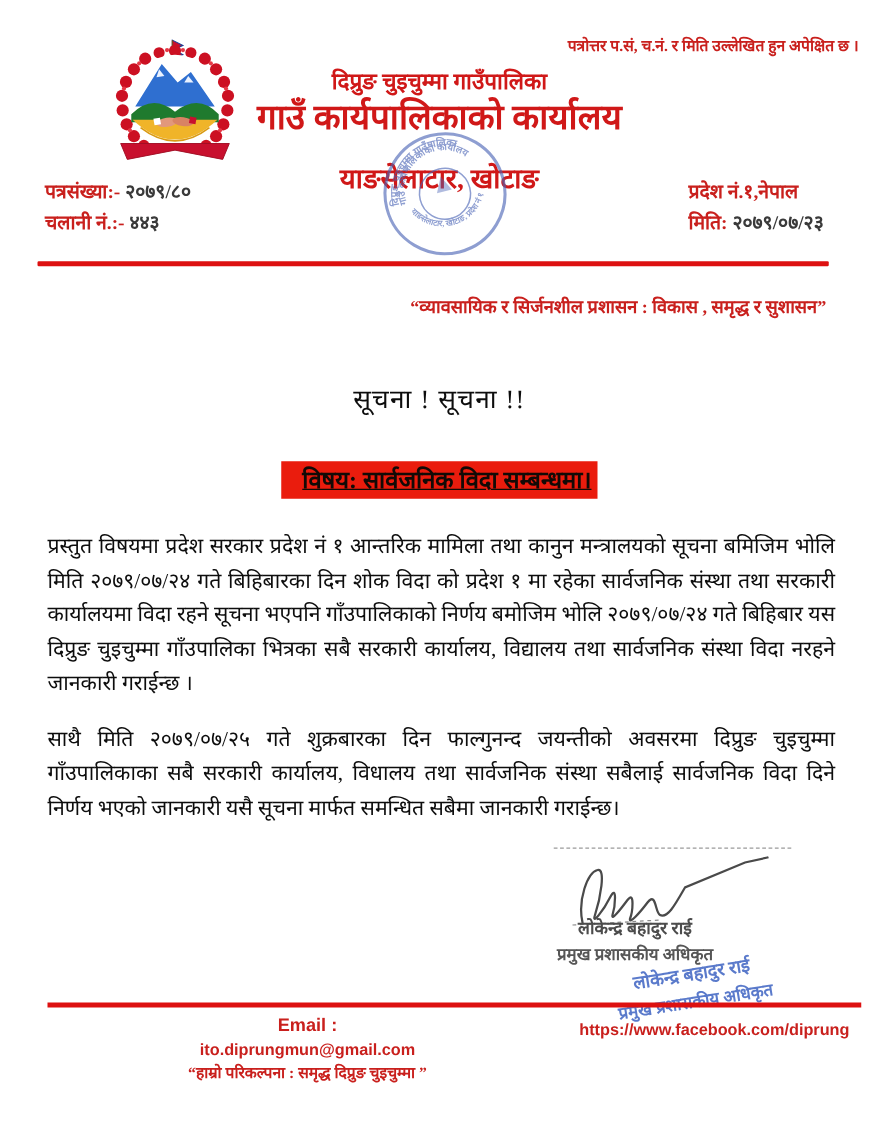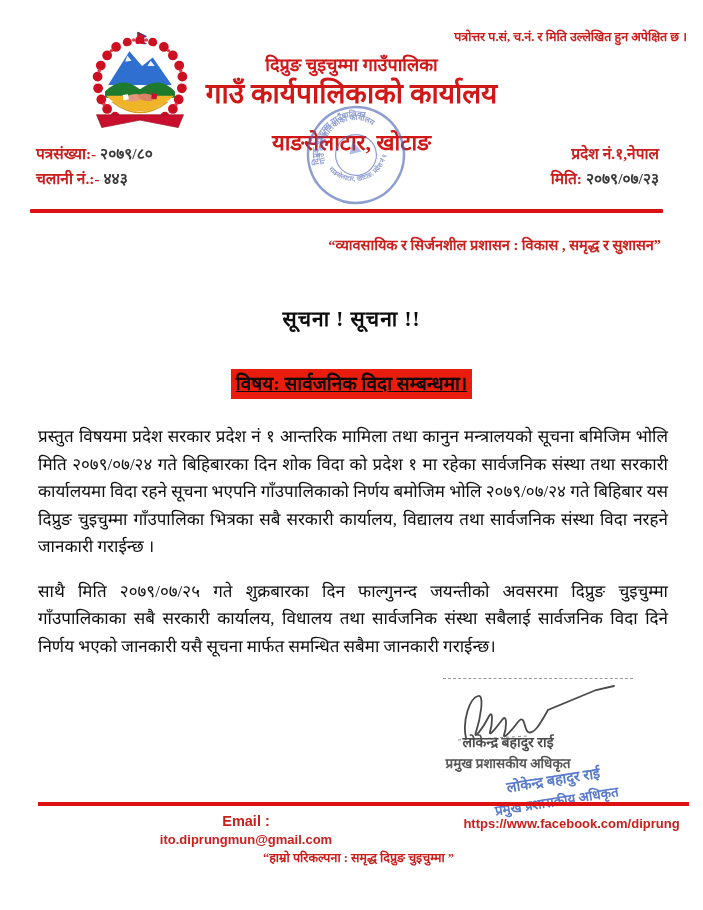--- a/index.html
+++ b/index.html
@@ -20,40 +20,40 @@
   }
   .h-center { position:absolute; left:0; right:0; text-align:center; color:#d01818; }
   .title1 { top:52px; font-size:18px; font-weight:bold; }
   .title2 { top:73px; font-size:28px; font-weight:bold; }
   .title3 { top:126px; font-size:22px; font-weight:bold; }
   .stamp {
     position:absolute; left:305px; top:104px; width:102px; height:102px;
     transform:rotate(-14deg); opacity:.62;
   }
   .meta-left { position:absolute; left:36px; top:141px; font-size:15.5px; line-height:25px; }
-  .meta-right { position:absolute; right:44px; top:141px; font-size:15.5px; line-height:25px; text-align:right; }
+  .meta-right { position:absolute; right:44px; top:141px; font-size:15.5px; line-height:25px; text-align:left; }
   .meta-label { color:#c9201d; font-weight:bold; }
   .meta-value { color:#3a3a3a; font-weight:bold; }
   .slogan {
     position:absolute; right:42px; top:187px;
     font-size:14.5px; font-weight:bold; color:#c9201d;margin-top:47px;
   }
   .divider {
     position:absolute; left:30px; top:209px; width:633px; height:4px;
     background:#dd1111; border-radius:1px;
   }
   
   .notice-title {
     margin-top:36px; text-align:center;
-    font-size:21px; font-weight:bold; color:#0d0d0d; letter-spacing:1px;
+    font-size:21px; font-weight:normal; color:#0d0d0d; letter-spacing:1px;
   }
   .subject-row { text-align:center; margin-top:37px; }
   .subject {
     display:inline-block; background:#ea1c0d; color:#120a06;
-    font-size:19px; font-weight:bold; padding:1px 5px 3px 5px;
+    font-size:19px; font-weight:bold; padding:1px 5px 3px 17px;
     text-decoration:underline;
   }
   .paras { margin:24px 35px 0 38px; }
   .para {
     font-size:17px; line-height:1.62; text-align:justify; color:#0d0d0d;
   }
   .para + .para { margin-top:17px; }
   
   .sig-block {
     position:relative; width:250px; margin:10px 50px 0 auto; height:160px;
@@ -81,21 +81,21 @@
   
   .footer { position:absolute; left:38px; top:802px; width:651px; }
   .footer-line { height:3.5px; background:#dd1111; margin-bottom:7px; }
   .footer-cols { display:flex; }
   .fcol { text-align:center; color:#c9201d; }
   .fcol .flabel { font-size:14.5px; font-weight:bold; font-family:"Liberation Sans",sans-serif; }
   .fcol .fvalue { font-size:13px; font-weight:bold; margin-top:3px; font-family:"Liberation Sans",sans-serif; cursor:pointer; }
   .fcol-web { width:180px; }
   .fcol-mail { flex:1; }
   .fcol-fb { width:235px; }
-  .tagline { font-size:12.5px; font-weight:bold; color:#c9201d; margin-top:2px;text-align:right; }
+  .tagline { font-size:12.5px; font-weight:bold; color:#c9201d; margin-top:2px; }
 </style>
 </head>
 <body>
 
 <div class="header">
 
   <svg class="emblem" viewBox="0 0 100 100">
 
     <g>
       <path d="M48,2 L56,6 L49,9 L56,13 L49,17 L48,17 Z" fill="#c8102e" stroke="#1b3e94" stroke-width="0.8"></path>

